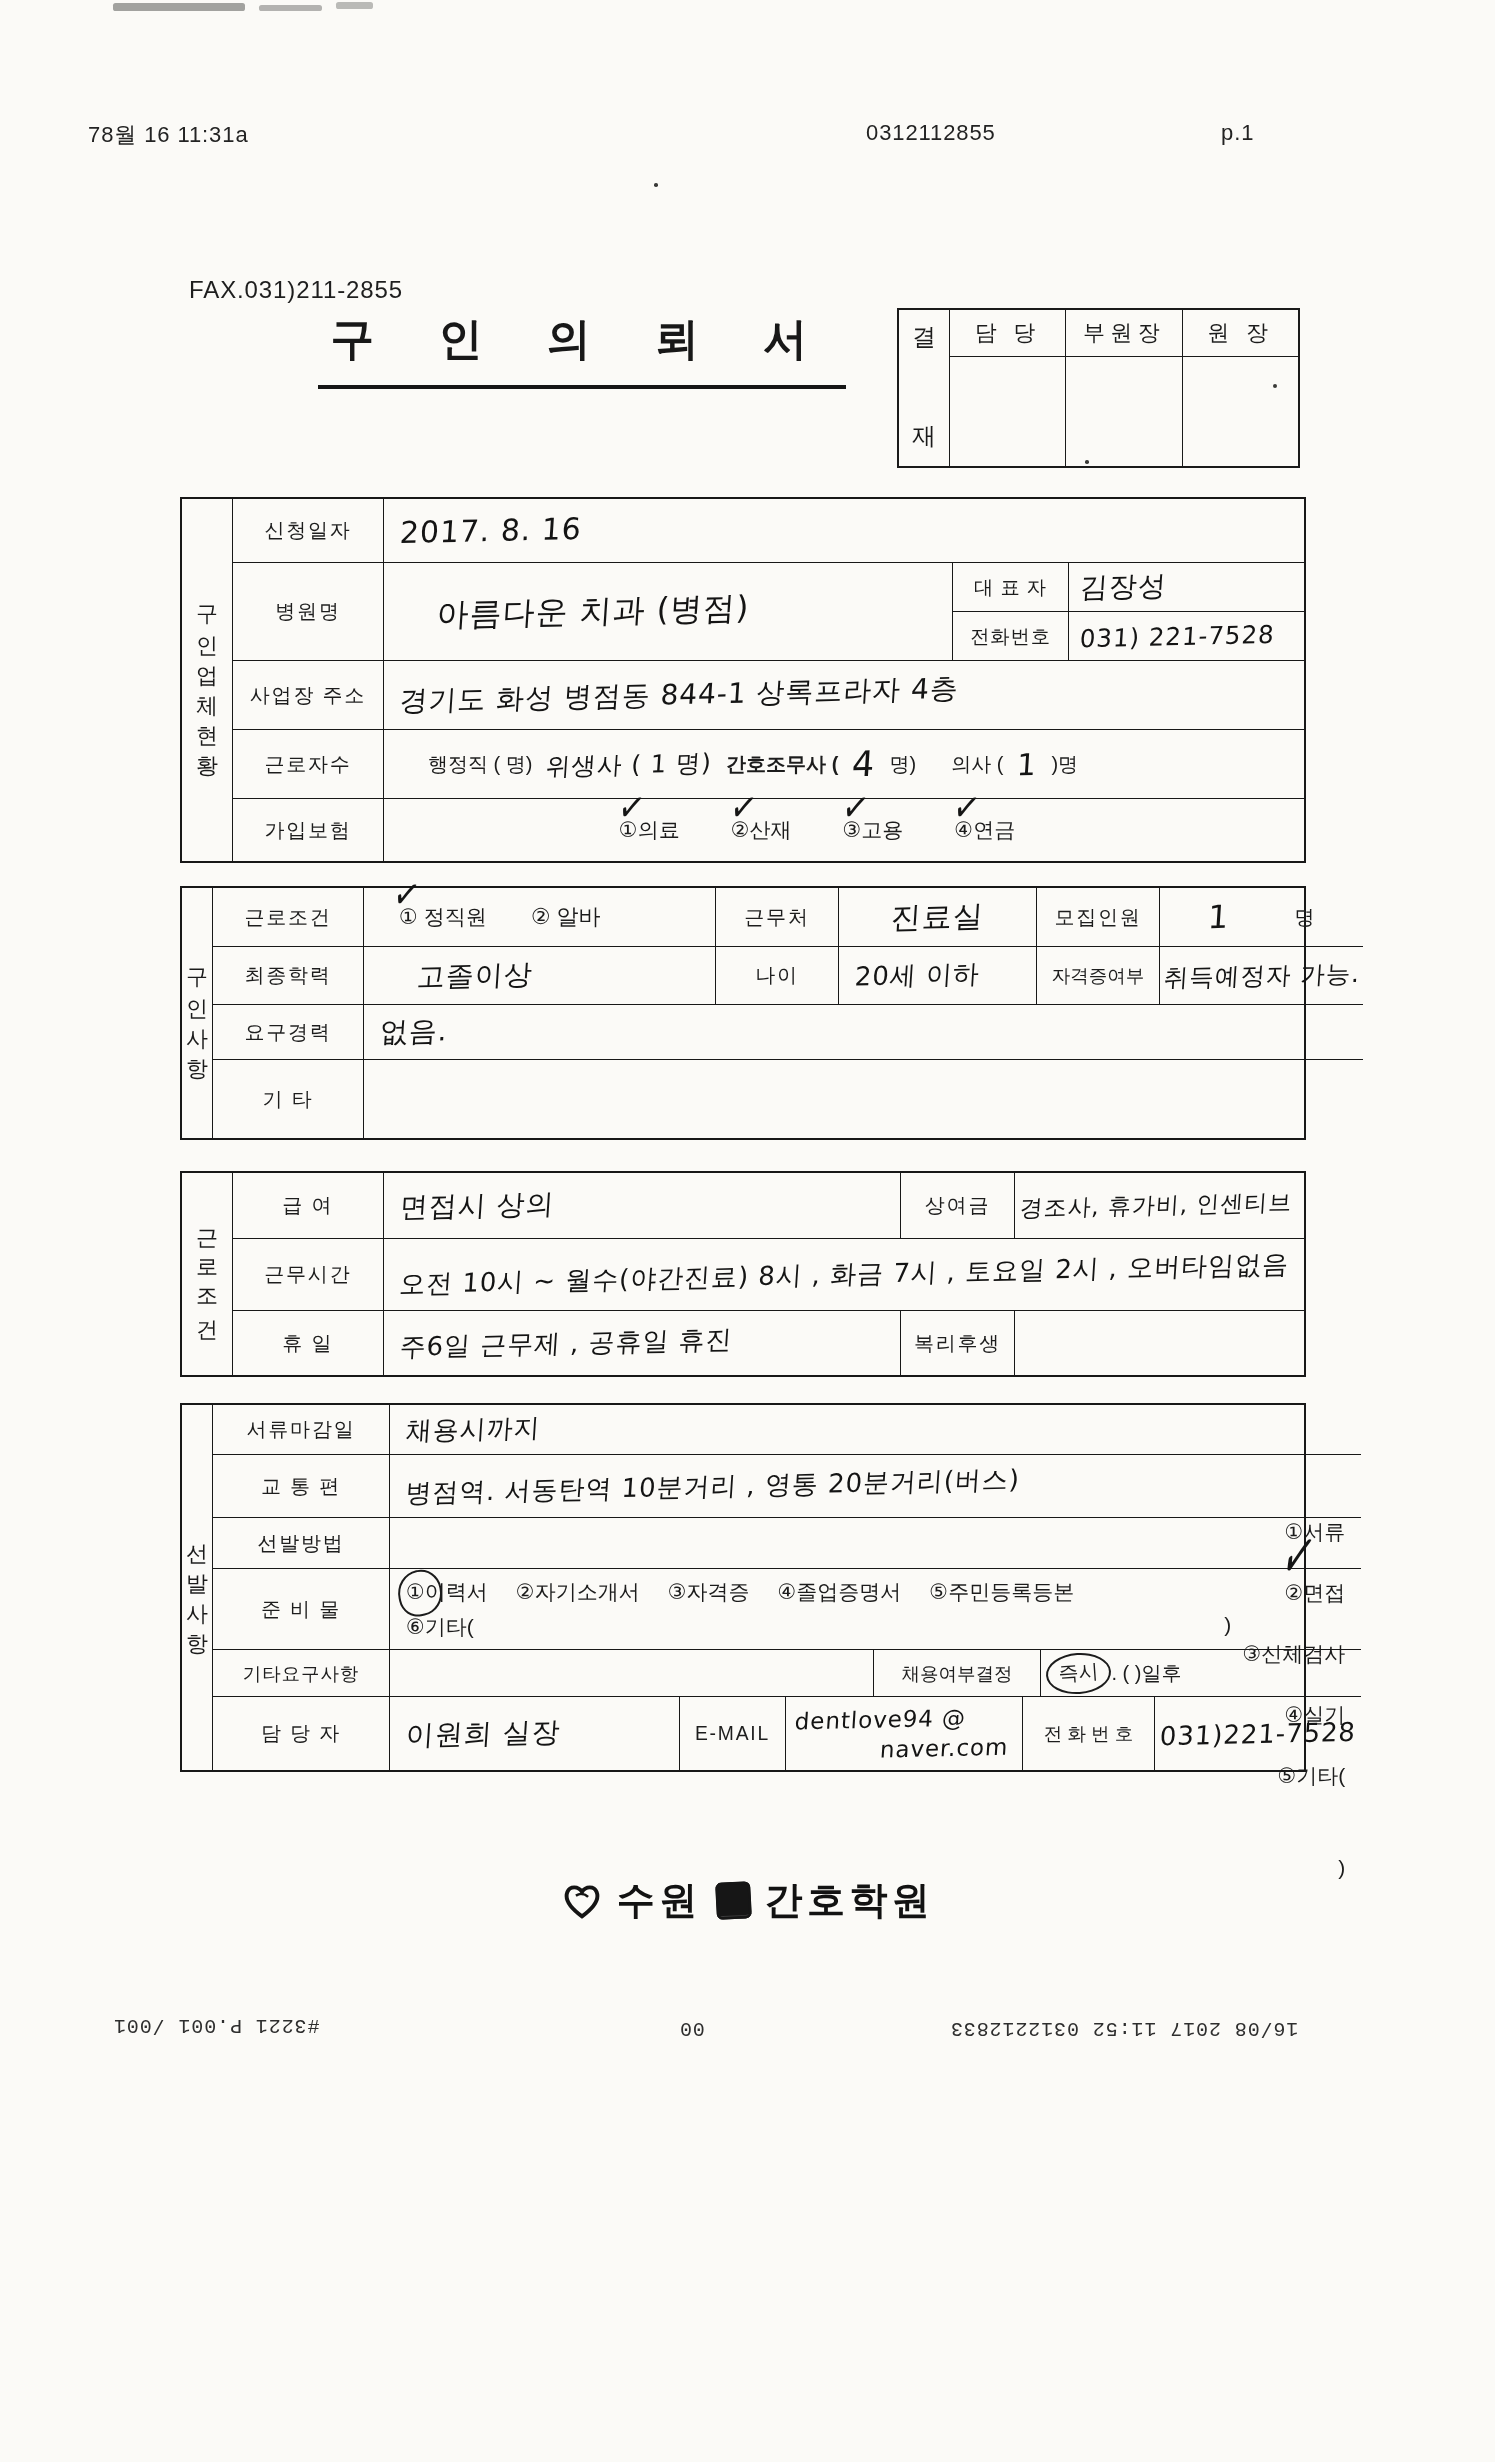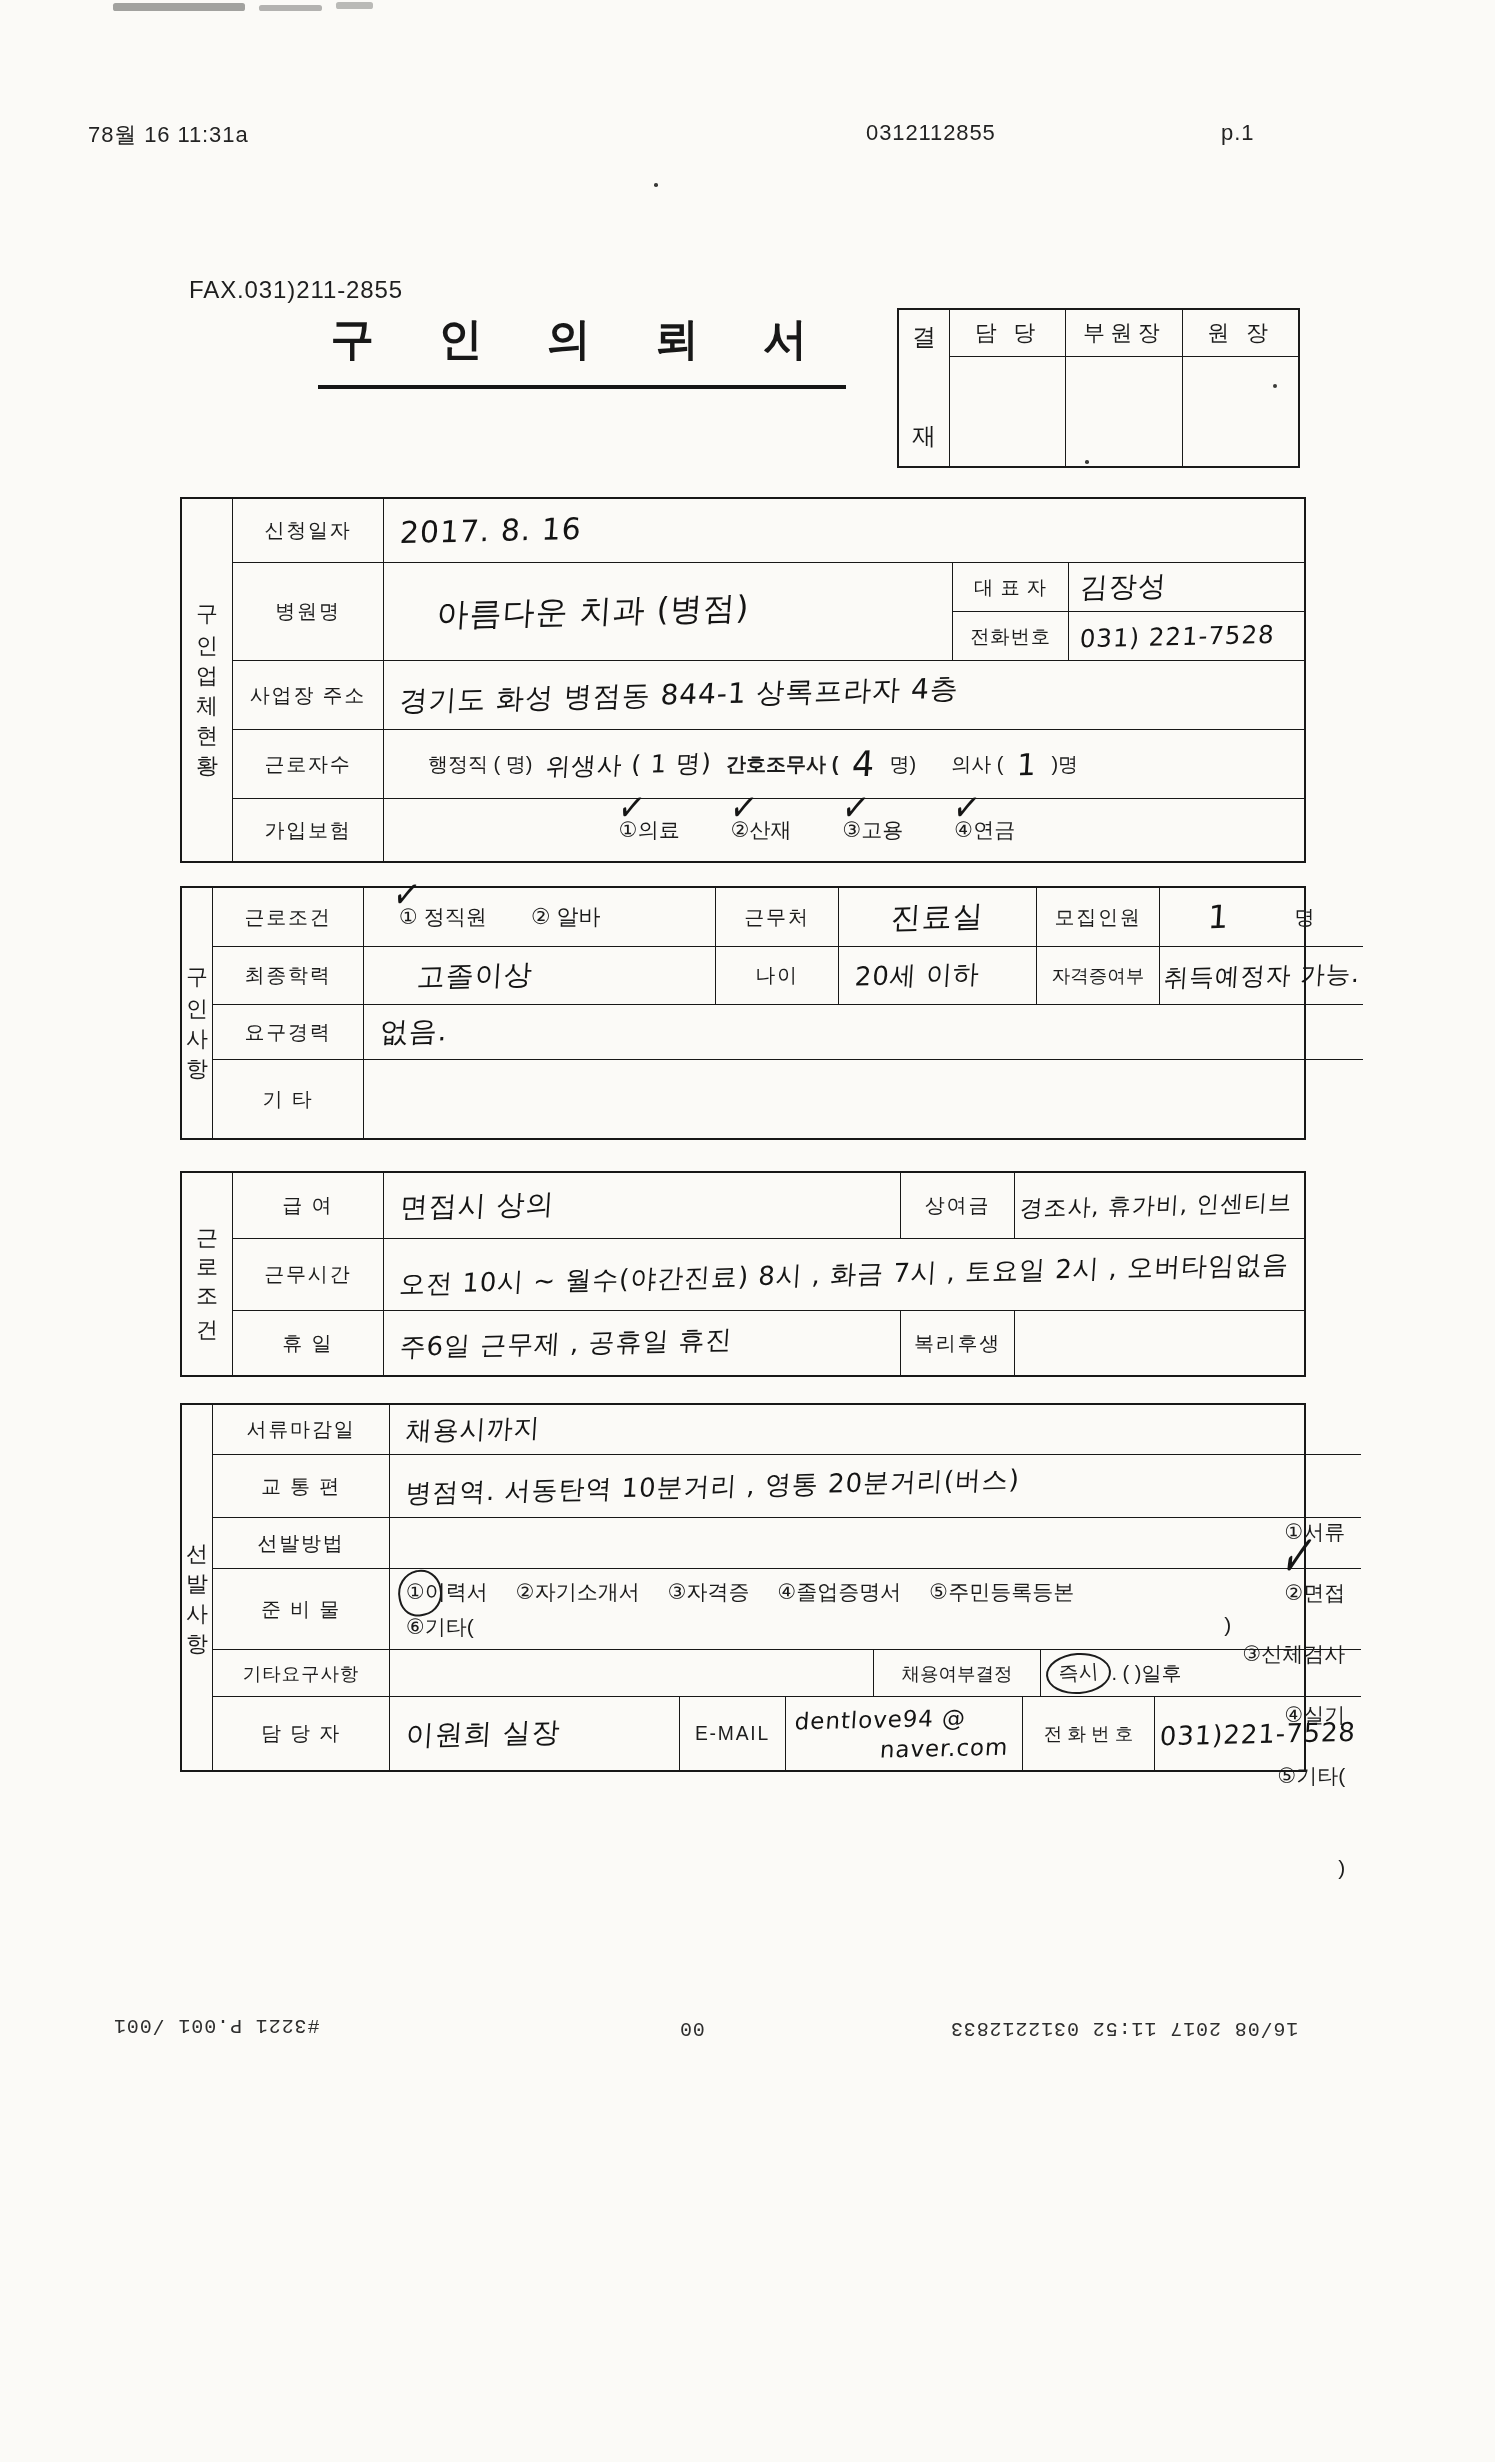--- a/index.html
+++ b/index.html
@@ -320,19 +320,28 @@
           </span>
         </div>
         <div class="c lab small" style="width:132px;">전 화 번 호</div>
         <div class="c val grow" style="padding:0 5.3px;">
             <span class="hw hw30 nowrap">031)221-7528</span>
           </div>
       </div>
     </div>
   </div>
 
+  <div class="logo-row">
+    <svg width="42" height="39" viewBox="0 0 32 32">
+      <path d="M16 29C5 21 2 14 4 9c2-5 9-5 12 0 3-5 10-5 12 0 2 5-1 12-12 20z" fill="none" stroke="#141414" stroke-width="3.2"></path>
+      <path d="M11 12c3-2 7-2 10 1" fill="none" stroke="#141414" stroke-width="2"></path>
+    </svg>
+    <span class="logo-text">수원</span>
+    <span class="seal"></span>
+    <span class="logo-text">간호학원</span>
+  </div>
 
   <div class="abs" style="left:113px;top:2014px;"><span class="rot">#3221 P.001 /001</span></div>
   <div class="abs" style="left:679px;top:2017px;"><span class="rot">00</span></div>
   <div class="abs" style="left:950px;top:2017px;"><span class="rot">16/08 2017  11:52  0312212833</span></div>
 
 </div>
 
 
 </body></html>

